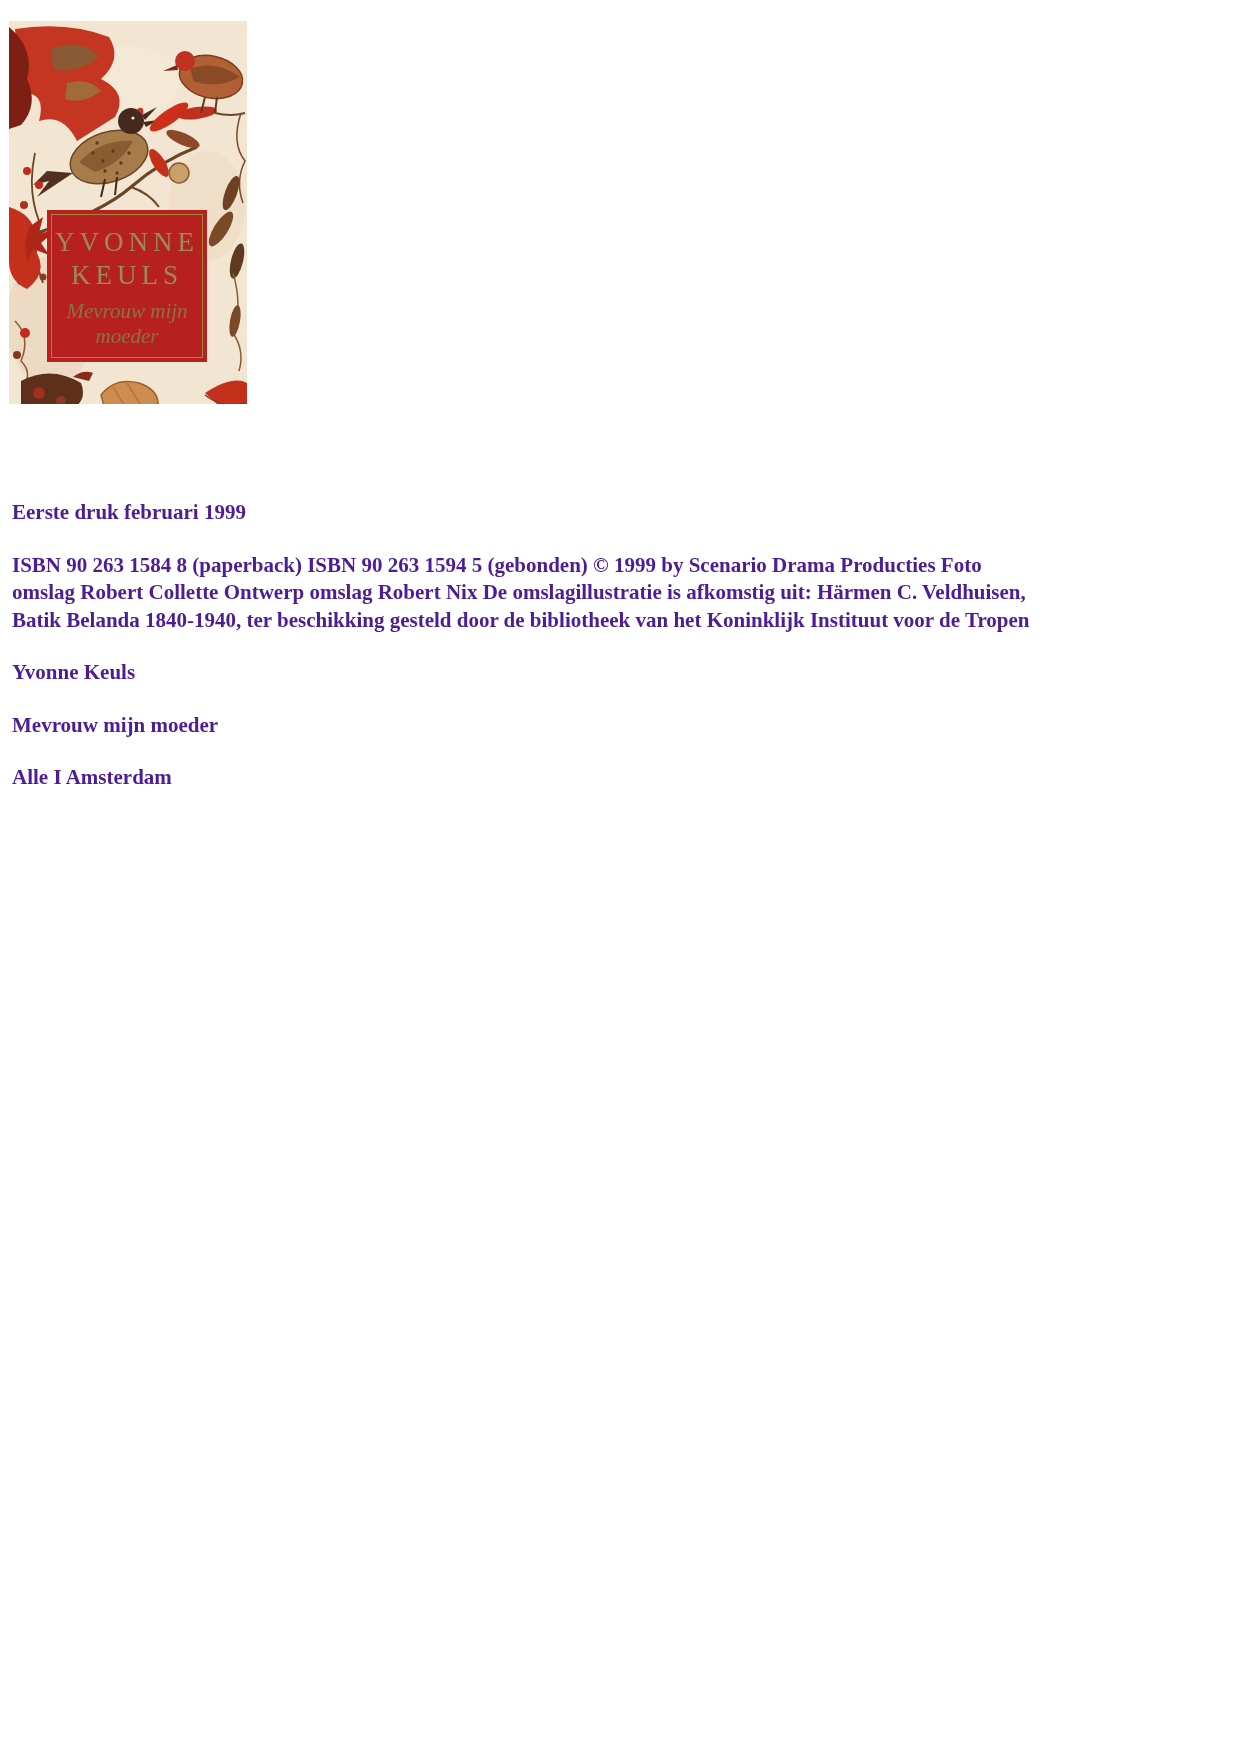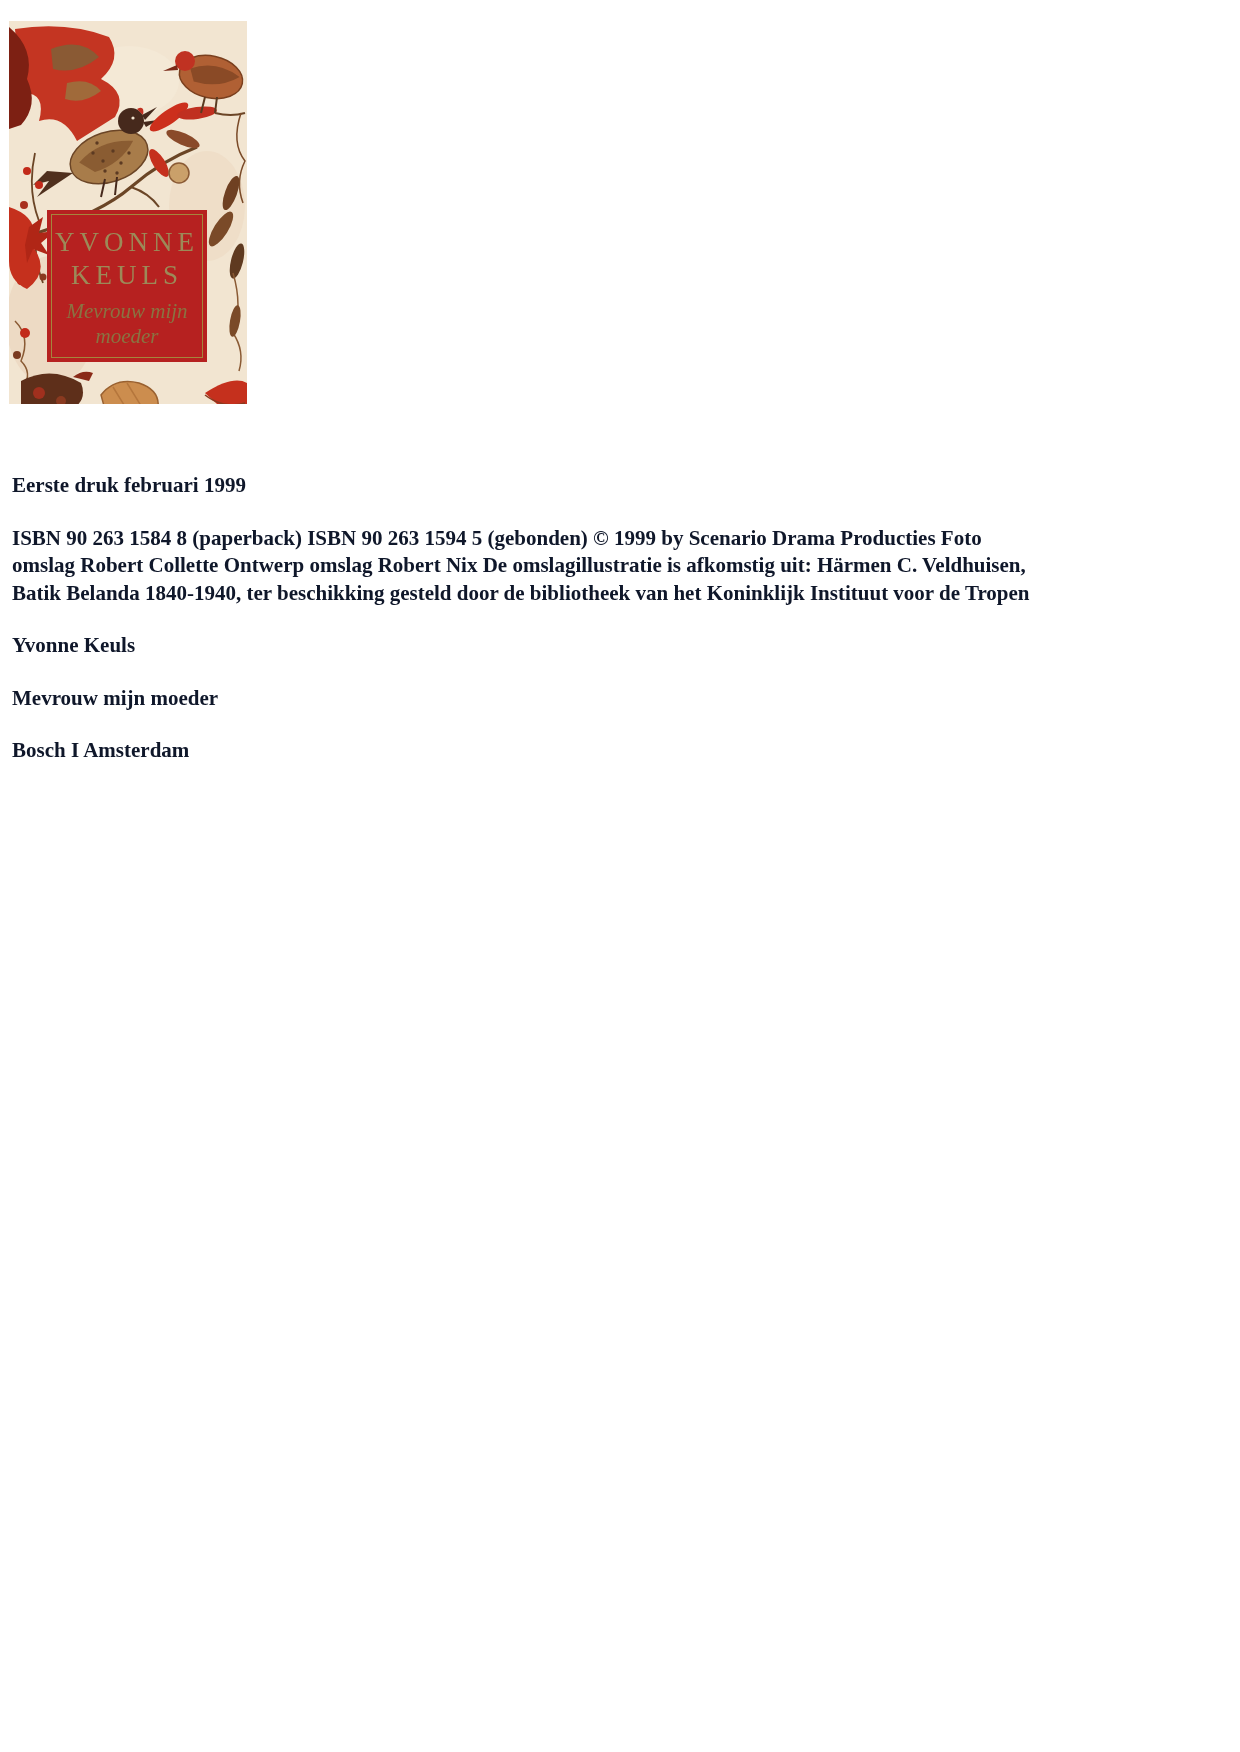--- a/index.html
+++ b/index.html
@@ -69,23 +69,23 @@
     font-size: 11px;
     letter-spacing: 2px;
     color: #6e3118;
     margin-top: 20px;
   }
 
   
   .doc {
     position: absolute;
     left: 12px;
-    top: 472px;
+    top: 499px;
     width: 1180px;
-    color: #0f172a;
+    color: #4c1d95;
   }
   .doc p {
     margin: 0 0 25px 0;
     font-size: 21px;
     line-height: 27.5px;
     font-weight: 700;
     white-space: pre;
   }
 </style>
 </head>
@@ -181,16 +181,16 @@
     <div class="cover-publisher">Ambo</div>
   </div>
 
   <div class="doc">
     <p>Eerste druk februari 1999</p>
     <p>ISBN 90 263 1584 8 (paperback) ISBN 90 263 1594 5 (gebonden) © 1999 by Scenario Drama Producties Foto
 omslag Robert Collette Ontwerp omslag Robert Nix De omslagillustratie is afkomstig uit: Härmen C. Veldhuisen,
 Batik Belanda 1840-1940, ter beschikking gesteld door de bibliotheek van het Koninklijk Instituut voor de Tropen</p>
     <p>Yvonne Keuls</p>
     <p>Mevrouw mijn moeder</p>
-    <p>Bosch I Amsterdam</p>
+    <p>Alle I Amsterdam</p>
   </div>
 
 </div>
 
 </body></html>

